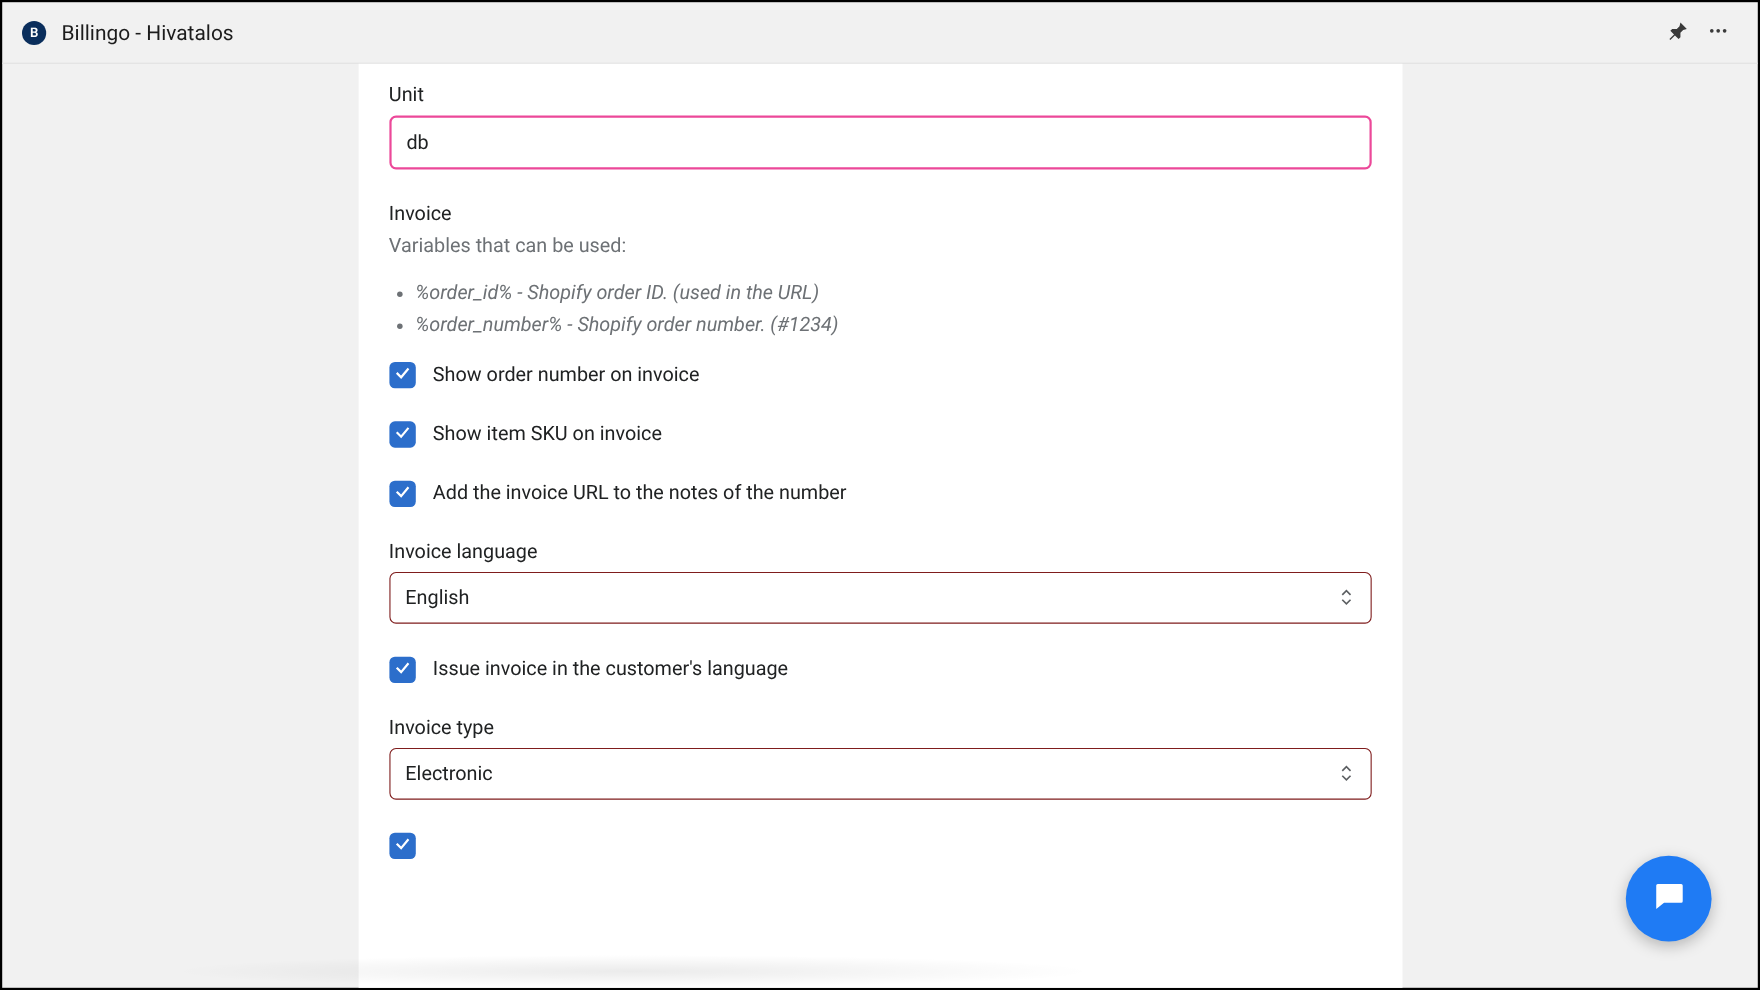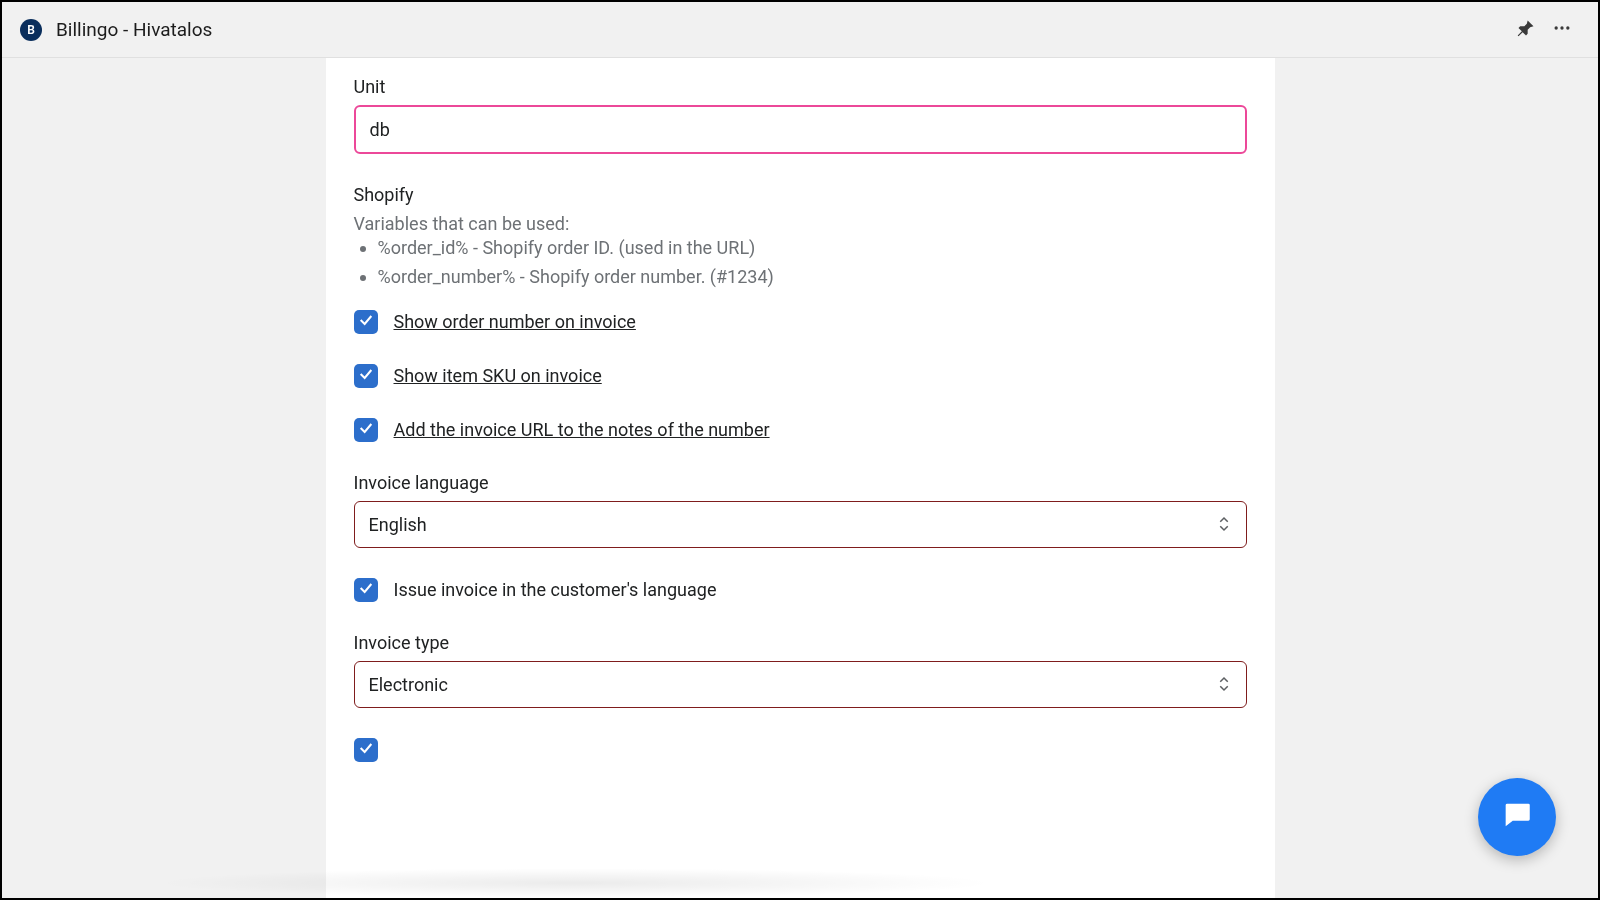--- a/index.html
+++ b/index.html
@@ -96,22 +96,23 @@
     resize: none;
     line-height: 1.4;
   }
   .help-text {
     font-size: 18px;
     color: #6d7175;
   }
   ul.var-list {
     list-style: disc;
     padding-left: 24px;
-    margin-top: 0;
+    margin-top: 19px;
     margin-bottom: 18px;
+    font-style: italic;
   }
   ul.var-list li {
     font-size: 18px;
     color: #6d7175;
     line-height: 1.6;
   }
   .checkbox-row {
     display: flex;
     align-items: center;
     gap: 16px;
@@ -179,21 +180,20 @@
     bottom: 0;
     left: 150px;
     right: 600px;
     height: 30px;
     background: radial-gradient(ellipse at center, rgba(0,0,0,0.08), rgba(0,0,0,0) 70%);
     pointer-events: none;
   }
 
   .group-after-list {
     margin-top: 8px;
-    text-decoration: underline;
   }
 </style>
 </head>
 <body>
 
 <div class="frame">
 
   <div class="titlebar">
     <div class="app-icon">
       <span>B</span>
@@ -217,21 +217,21 @@
       </span>
     </div>
   </div>
 
   <div class="content-area">
     <div class="card">
 
       <div class="field-label" style="margin-top:0">Unit</div>
       <input class="text-input" type="text" value="db" style="">
 
-      <div class="field-label" style="margin-top:30px">Shopify</div>
+      <div class="field-label" style="margin-top:30px">Invoice</div>
 
       <div class="help-text">Variables that can be used:</div>
       <ul class="var-list">
         <li>%order_id% - Shopify order ID. (used in the URL)</li>
         <li>%order_number% - Shopify order number. (#1234)</li>
       </ul>
 
       <div class="group-after-list">
         <div class="checkbox-row">
           <div class="cb">

